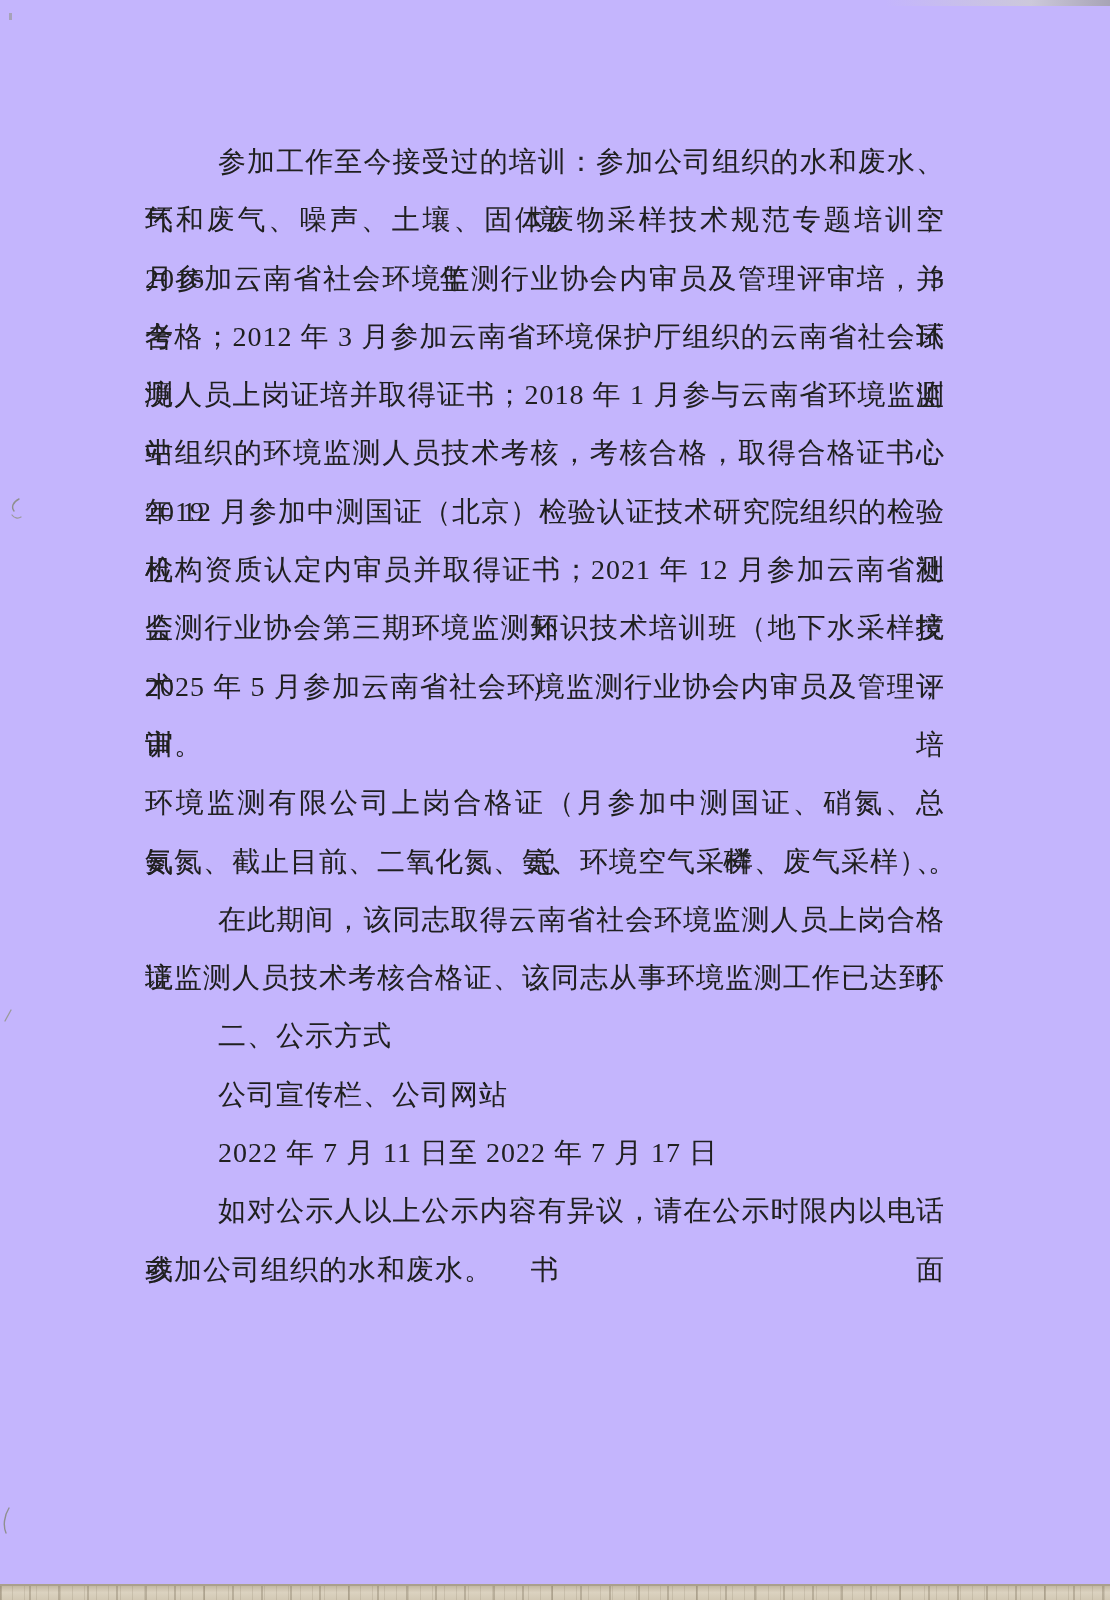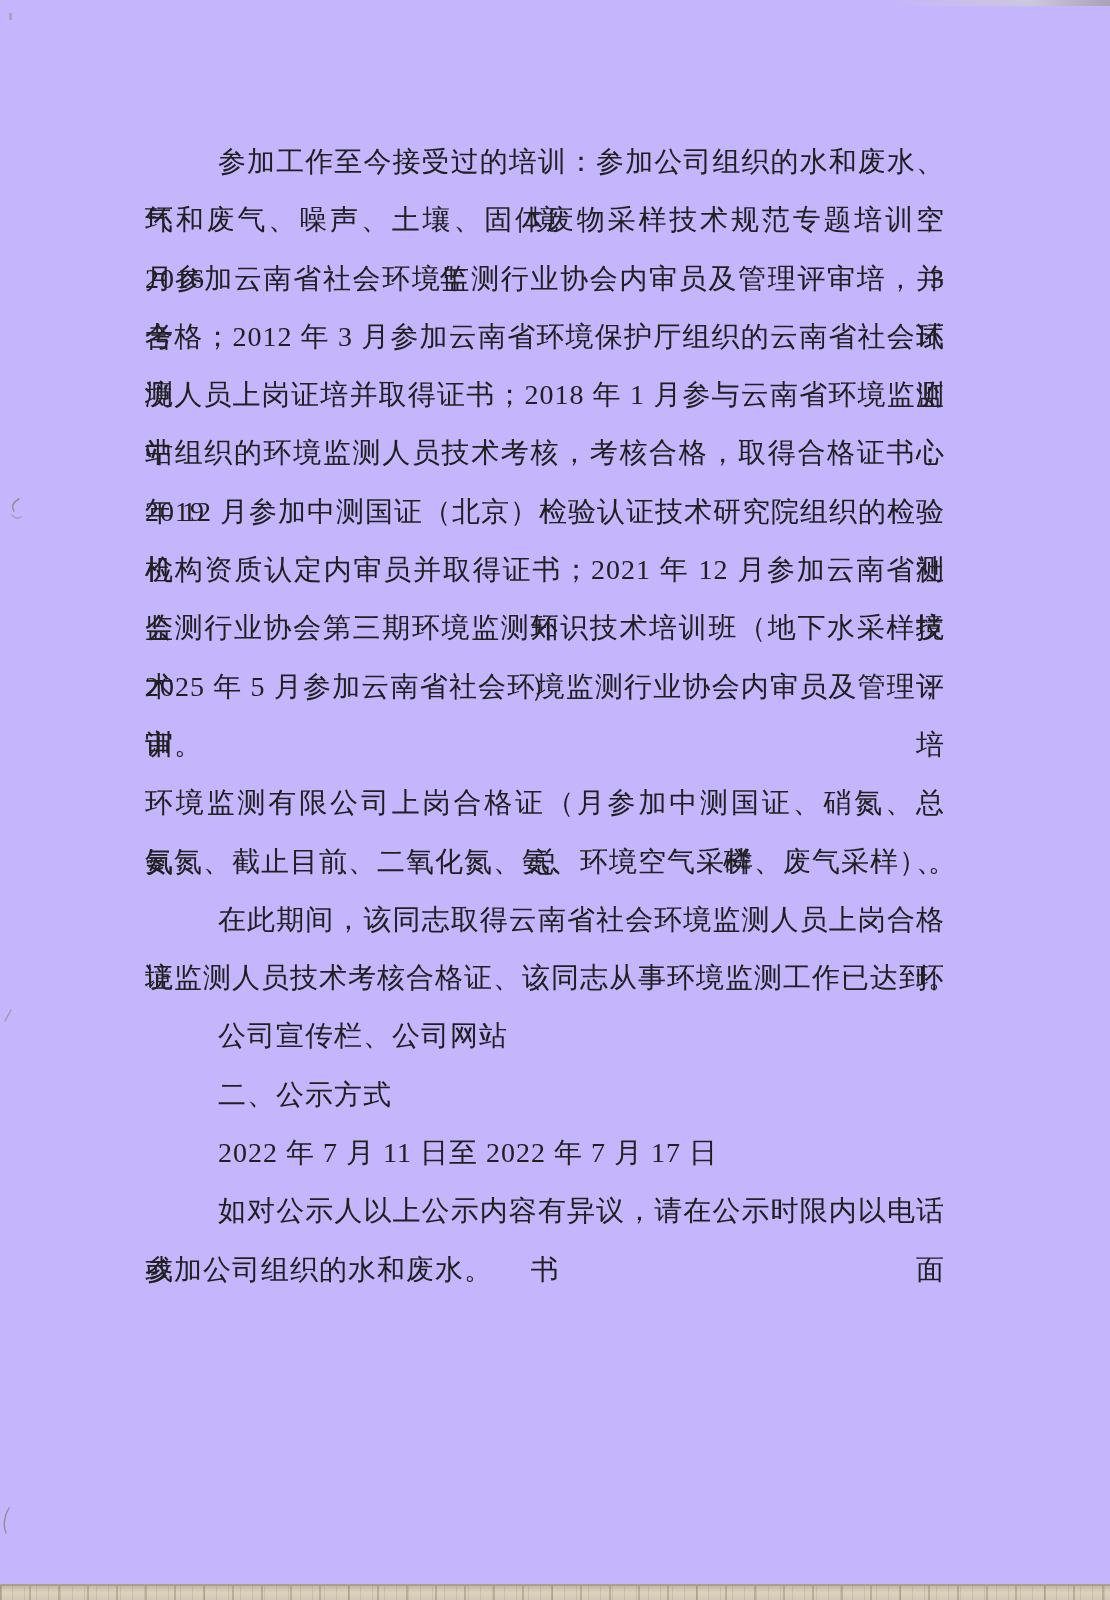--- a/index.html
+++ b/index.html
@@ -104,22 +104,22 @@
     <div class="line full">站组织的环境监测人员技术考核，考核合格，取得合格证书；2019</div>
     <div class="line full">年 12 月参加中测国证（北京）检验认证技术研究院组织的检验检测</div>
     <div class="line full">机构资质认定内审员并取得证书；2021 年 12 月参加云南省社会环境</div>
     <div class="line full">监测行业协会第三期环境监测知识技术培训班（地下水采样技术）；</div>
     <div class="line full">2025 年 5 月参加云南省社会环境监测行业协会内审员及管理评审培</div>
     <div class="line">训。</div>
     <div class="line full">环境监测有限公司上岗合格证（月参加中测国证、硝氮、总氮、总磷、</div>
     <div class="line">氨氮、截止目前、二氧化氮、氨、环境空气采样、废气采样）。</div>
     <div class="line indent full">在此期间，该同志取得云南省社会环境监测人员上岗合格证、环</div>
     <div class="line">境监测人员技术考核合格证、该同志从事环境监测工作已达到。</div>
+    <div class="line indent">二、公示方式</div>
     <div class="line indent">公司宣传栏、公司网站</div>
-    <div class="line indent">二、公示方式</div>
     <div class="line indent">2022 年 7 月 11 日至 2022 年 7 月 17 日</div>
     <div class="line indent full">如对公示人以上公示内容有异议，请在公示时限内以电话或书面</div>
     <div class="line">参加公司组织的水和废水。</div>
   </div>
 
   <div class="scan-strip"></div>
 
 </div>
 
 </body></html>

